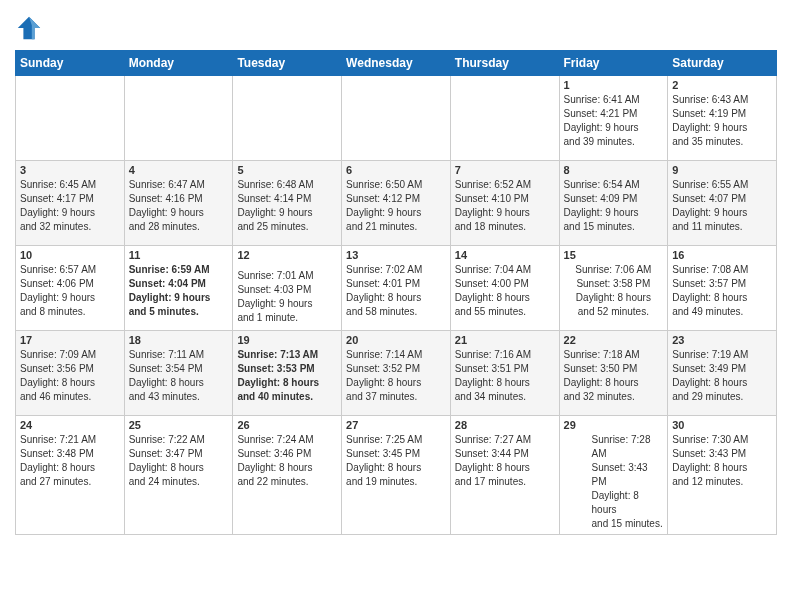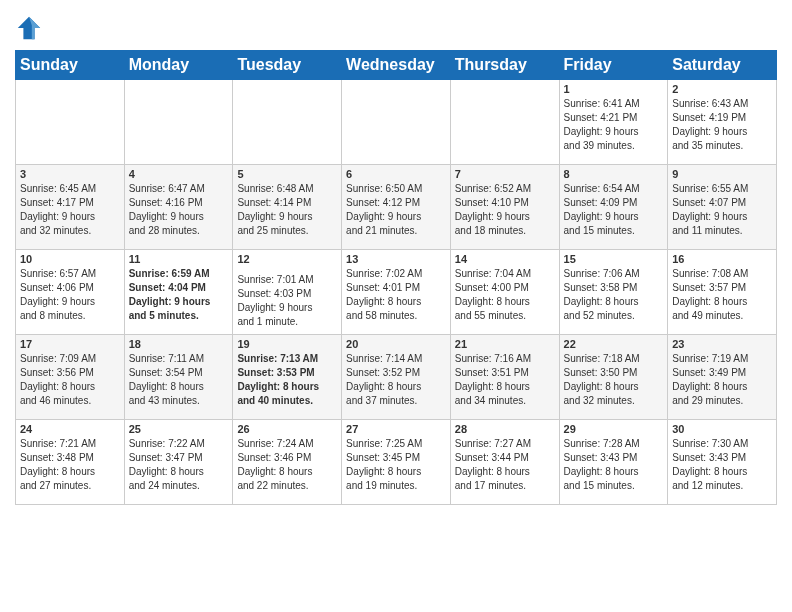--- a/index.html
+++ b/index.html
@@ -59,21 +59,21 @@
       color: #555;
     }
     .calendar {
       width: 100%;
       border-collapse: collapse;
       table-layout: fixed;
     }
     .calendar th {
       background: #1a6db5;
       color: #fff;
-      font-size: 16px;
+      font-size: 12px;
       font-weight: bold;
       padding: 5px 4px;
       text-align: left;
       border: 1px solid #1a6db5;
     }
     .calendar td {
       vertical-align: top;
       border: 1px solid #ccc;
       padding: 3px 4px;
       font-size: 9.5px;
@@ -235,21 +235,21 @@
           </td>
           <td>
             <span class="day-num">14</span>
             <div class="day-info" style="white-space: pre-line;">Sunrise: 7:04 AM
 Sunset: 4:00 PM
 Daylight: 8 hours
 and 55 minutes.</div>
           </td>
           <td>
             <span class="day-num">15</span>
-            <div class="day-info" style="white-space: pre-line;">Sunrise: 7:06 AM
+            <div class="day-info" style="white-space: pre-line; text-align: center;">Sunrise: 7:06 AM
 Sunset: 3:58 PM
 Daylight: 8 hours
 and 52 minutes.</div>
           </td>
           <td>
             <span class="day-num">16</span>
             <div class="day-info" style="white-space: pre-line;">Sunrise: 7:08 AM
 Sunset: 3:57 PM
 Daylight: 8 hours
 and 49 minutes.</div>
@@ -337,21 +337,21 @@
           </td>
           <td>
             <span class="day-num">28</span>
             <div class="day-info" style="white-space: pre-line;">Sunrise: 7:27 AM
 Sunset: 3:44 PM
 Daylight: 8 hours
 and 17 minutes.</div>
           </td>
           <td>
             <span class="day-num">29</span>
-            <div class="day-info" style="white-space: pre-line;">Sunrise: 7:28 AM
+            <div class="day-info" style="white-space: pre-line; margin-left: 28px;">Sunrise: 7:28 AM
 Sunset: 3:43 PM
 Daylight: 8 hours
 and 15 minutes.</div>
           </td>
           <td>
             <span class="day-num">30</span>
             <div class="day-info" style="white-space: pre-line;">Sunrise: 7:30 AM
 Sunset: 3:43 PM
 Daylight: 8 hours
 and 12 minutes.</div>

